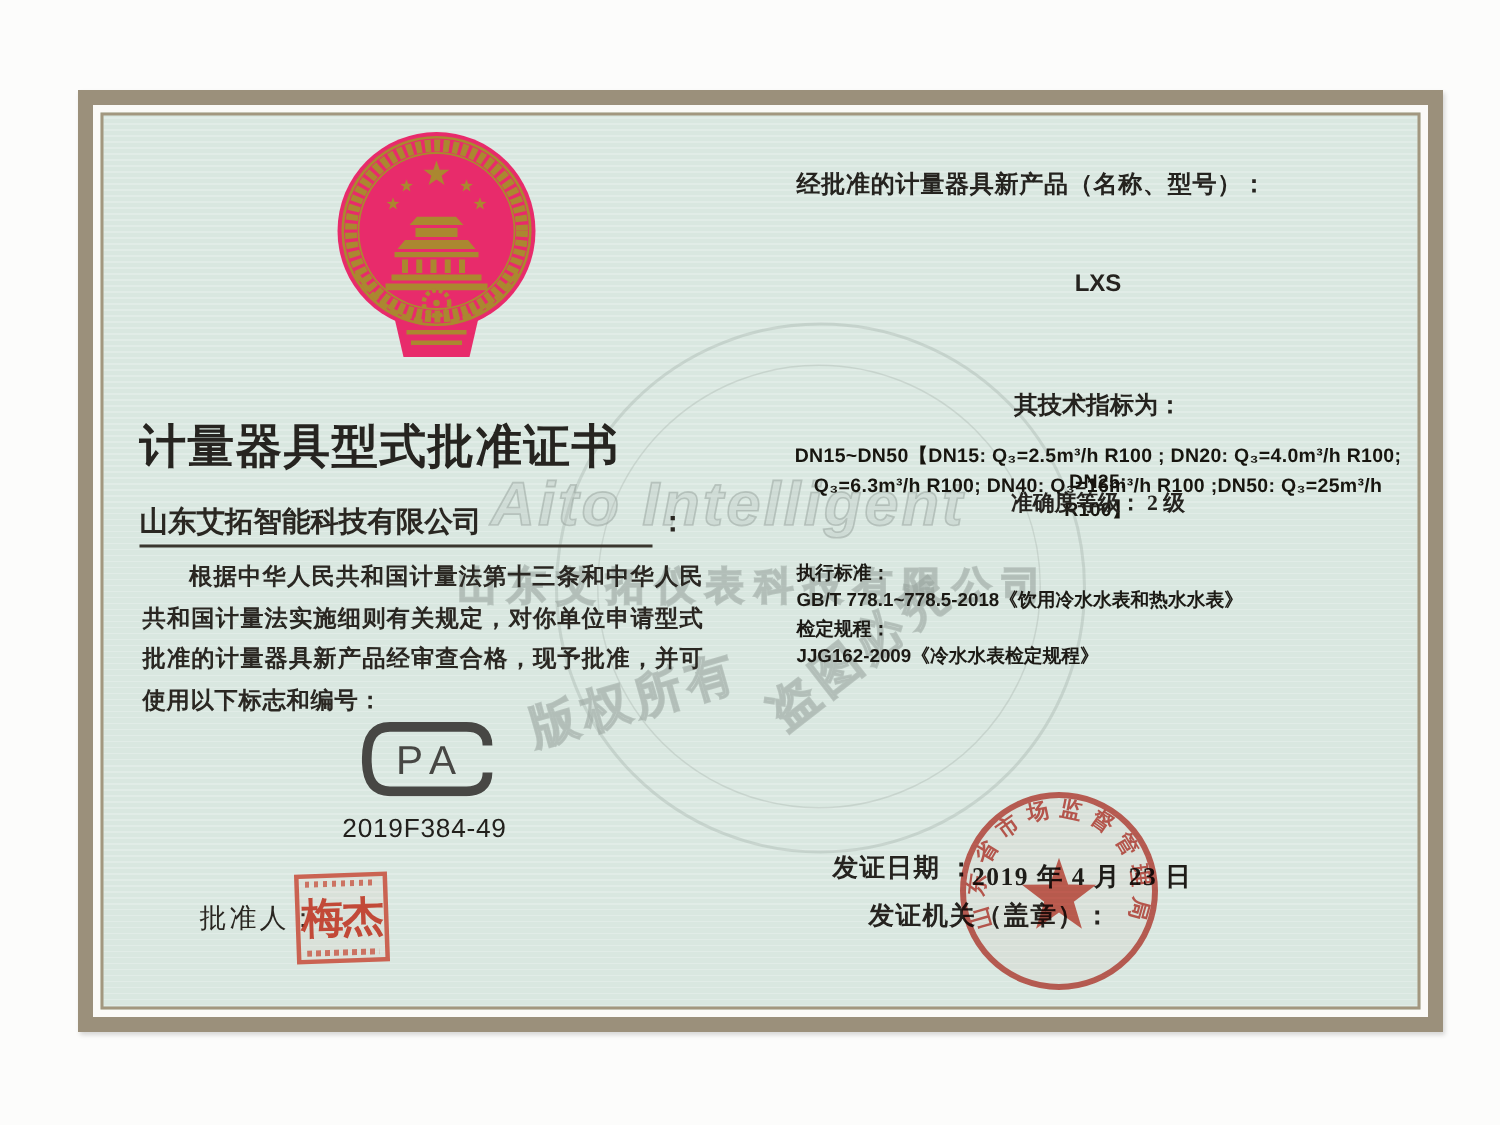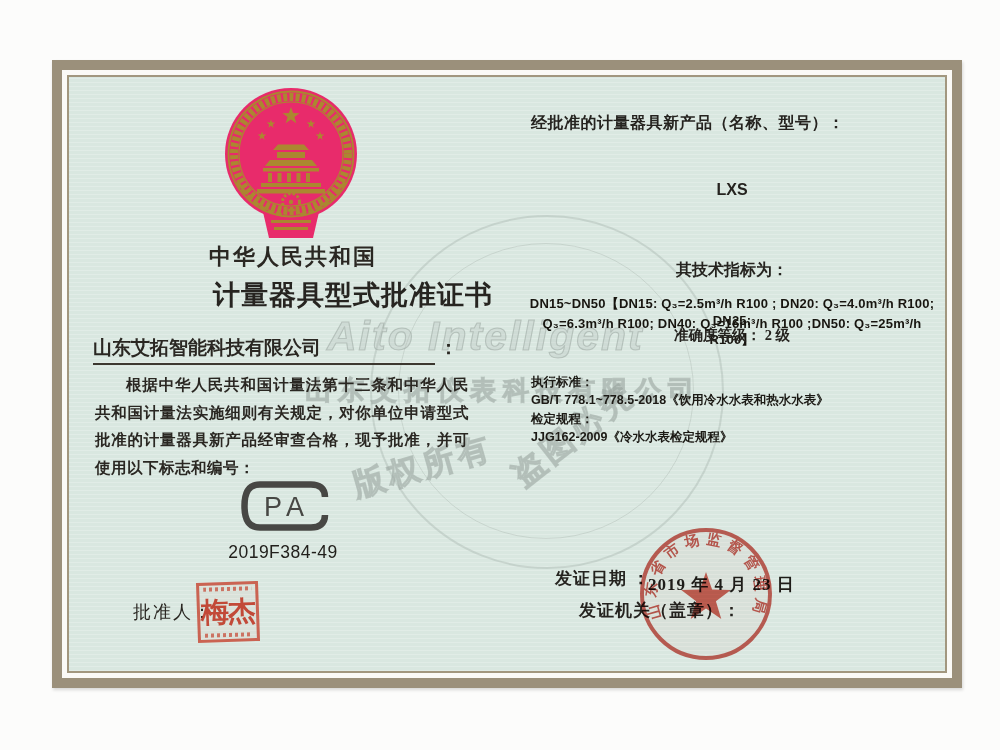--- a/index.html
+++ b/index.html
@@ -18,21 +18,21 @@
   
   .wm{color:rgba(175,184,179,.25);-webkit-text-stroke:1.1px rgba(150,161,156,.50);
       font-family:"Liberation Sans","DejaVu Sans",sans-serif;white-space:nowrap;pointer-events:none;}
   .wm-brand{left:258px;top:236px;font-size:41px;font-weight:bold;font-style:italic;letter-spacing:2px;}
   .wm-cn{left:236px;top:296px;font-size:26px;letter-spacing:7px;font-weight:bold;}
   .wm-notice{font-size:32px;font-weight:bold;letter-spacing:4px;transform-origin:left center;}
   .wm-circle{border-radius:50%;pointer-events:none;}
   
   .country{left:24px;top:165px;width:400px;text-align:center;font-size:22px;font-weight:bold;
            letter-spacing:2px;color:#2a2722;}
-  .title{left:24px;top:200px;width:400px;text-align:right;font-size:27px;font-weight:bold;
+  .title{left:24px;top:200px;width:400px;text-align:left;font-size:31px;font-weight:bold;
          letter-spacing:1px;color:#262420;}
   .company-row{left:24px;top:258px;width:420px;font-size:19px;font-weight:bold;color:#2a2722;}
   .company-line{display:inline-block;width:342px;border-bottom:2px solid #3b372f;padding-bottom:2px;}
   .company-colon{display:inline-block;margin-left:4px;}
   .body-par{left:26px;top:294px;width:374px;font-size:15.5px;line-height:27.5px;font-weight:bold;
             color:#2a2722;text-indent:2em;text-align:justify;letter-spacing:.5px;}
   .cpa-num{left:24px;top:465px;width:380px;text-align:center;font-size:17.5px;letter-spacing:.5px;
            color:#22201c;font-family:"Liberation Sans","DejaVu Sans",sans-serif;}
   .approver{left:64px;top:523px;font-size:18px;font-weight:normal;color:#2a2722;letter-spacing:2px;}
   .stamp{left:128px;top:505px;width:62px;height:60px;border:3px solid rgba(197,67,47,.8);
@@ -110,21 +110,20 @@
           <g>
             <circle cx="70" cy="116" r="8.5" fill="none" stroke="#ab8730" stroke-width="3" stroke-dasharray="2.6 2"></circle>
             <circle cx="70" cy="116" r="2.2" fill="#ab8730"></circle>
             <path d="M16,96 Q36,126 63,129" fill="none" stroke="#ab8730" stroke-width="3.5" stroke-dasharray="6 2.5"></path>
             <path d="M124,96 Q104,126 77,129" fill="none" stroke="#ab8730" stroke-width="3.5" stroke-dasharray="6 2.5"></path>
             <rect x="50" y="134" width="40" height="3" fill="#ab8730"></rect>
             <rect x="53" y="141" width="34" height="3" fill="#ab8730"></rect>
           </g>
         </svg>
 
-        <div class="abs country">中华人民共和国</div>
         <div class="abs title">计量器具型式批准证书</div>
 
         <div class="abs company-row">
           <span class="company-line">山东艾拓智能科技有限公司</span><span class="company-colon">：</span>
         </div>
 
         <div class="abs body-par">根据中华人民共和国计量法第十三条和中华人民共和国计量法实施细则有关规定，对你单位申请型式批准的计量器具新产品经审查合格，现予批准，并可使用以下标志和编号：</div>
 
         <svg class="abs cpa-logo" width="88" height="50" viewBox="0 0 88 50">
           <path d="M84,16 C84,7 78,3.5 70,3.5 L19,3.5 C8,3.5 3.5,11 3.5,25 C3.5,39 8,46.5 19,46.5 L70,46.5 C78,46.5 84,43 84,34" fill="none" stroke="#474744" stroke-width="6.5"></path>

